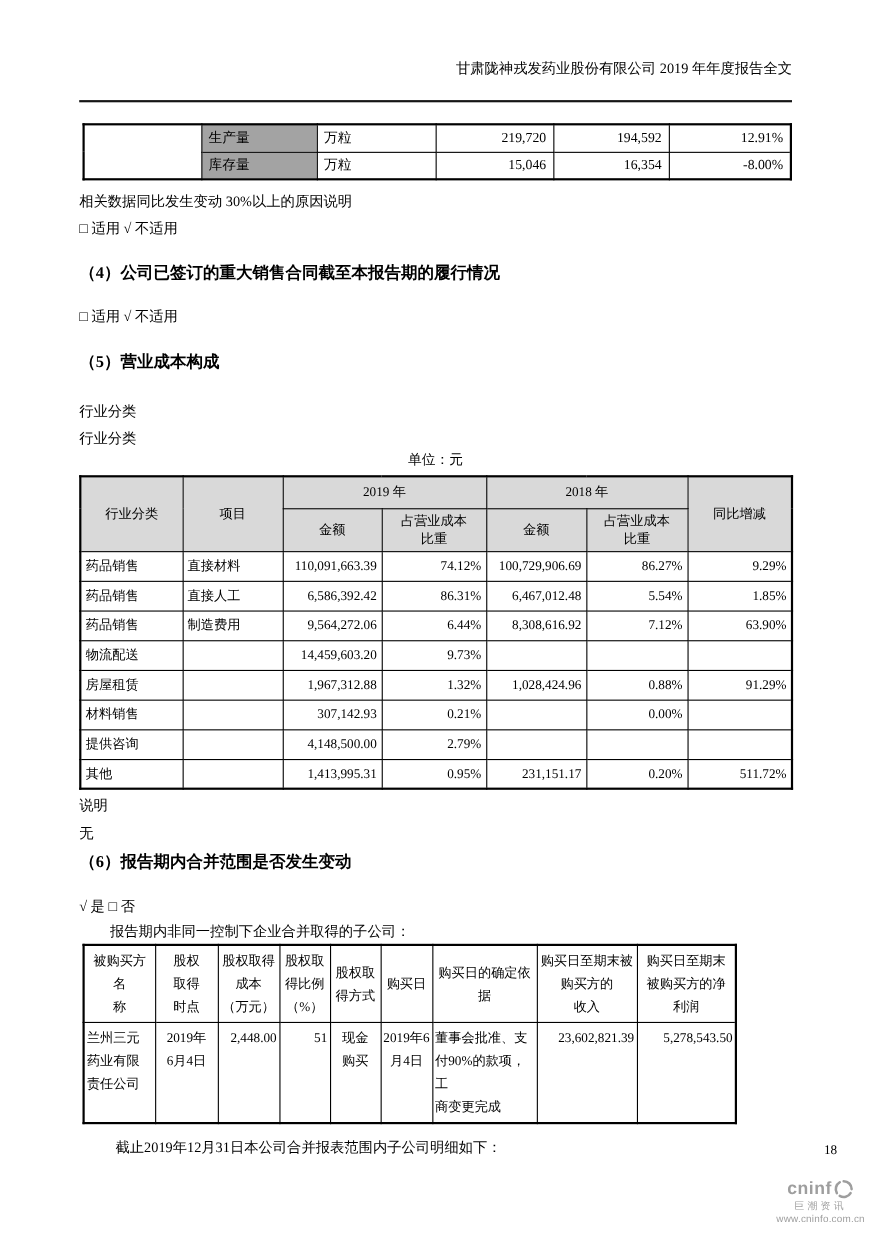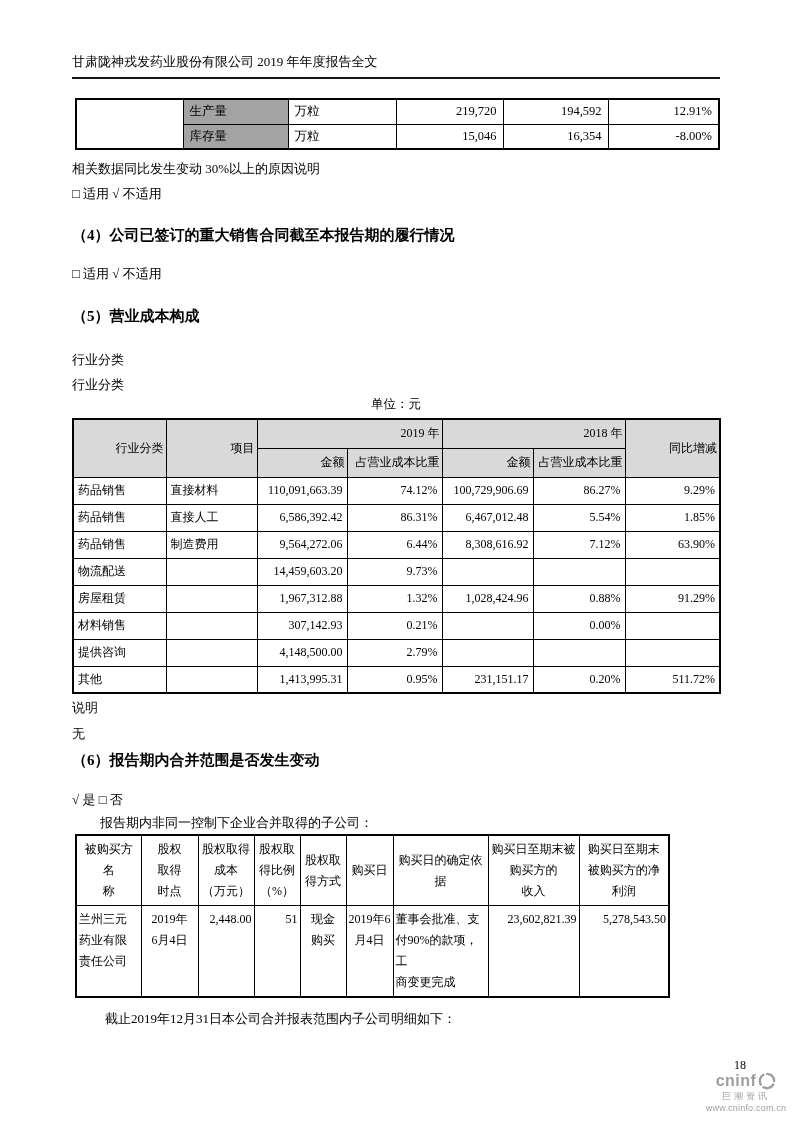--- a/index.html
+++ b/index.html
@@ -10,43 +10,43 @@
     background:#fff;
     box-sizing:border-box;
     padding:0 73px 0 72px;
     font-family:"Liberation Serif","DejaVu Serif",serif;
     color:#000;
     overflow:hidden;
   }
   
   .doc-header{
     padding-top:54px;
-    padding-bottom:7px;
+    padding-bottom:21px;
     border-bottom:2px solid #161616;
-    text-align:left;
+    text-align:right;
     font-size:13px;
     line-height:16px;
   }
   
   .p{font-size:13px;line-height:15px;}
   .h-bold{font-size:15px;font-weight:bold;line-height:18px;}
   
   table{border-collapse:collapse;table-layout:fixed;border:2px solid #000;}
   td,th{border:1px solid #000;overflow:hidden;}
   .al{text-align:left;} .ar{text-align:right;} .ac{text-align:center;}
   .gray{background:#a3a3a3;}
   
   .t1{margin-top:19px;margin-left:3px;width:643px;font-size:12.5px;}
   .t1 tr{height:25px;}
   .t1 td{padding:2px 6px;}
   
   .t2{margin-top:6px;width:647px;font-size:12px;}
   .t2 thead tr{height:29px;}
   .t2 tbody tr{height:27px;}
-  .t2 th{padding:2px 2px;font-weight:normal;text-align:right;background:#d9d9d9;margin-top:35px;}
+  .t2 th{padding:2px 12px;font-weight:normal;text-align:center;background:#d9d9d9;margin-top:35px;}
   .t2 td{padding:2px 4px;}
   
   .t3{margin-top:4px;margin-left:3px;width:593px;font-size:12px;}
   .t3 th{padding:3px 2px;font-weight:normal;text-align:center;vertical-align:middle;white-space:pre-line;line-height:21px;background:#fff;}
   .t3 td{padding:3px 2px;vertical-align:top;white-space:pre-line;line-height:21px;}
   
   .m-reason{margin-top:11px;}
   .m-app1{margin-top:10px;}
   .m-h4{margin-top:25px;}
   .m-app2{margin-top:22px;}
@@ -54,21 +54,21 @@
   .m-ind1{margin-top:27px;}
   .m-ind2{margin-top:10px;}
   .m-unit{margin-top:5px;text-align:center;font-size:12.5px;}
   .m-note{margin-top:6px;}
   .m-none{margin-top:11px;}
   .m-h6{margin-top:10px;}
   .m-yesno{margin-top:23px;}
   .m-intro{margin-top:8px;padding-left:28px;}
   .m-closing{margin-top:13px;padding-left:33px;}
   
-  .page-number{position:absolute;top:1038px;right:47px;font-size:12px;margin-top:20px;}
+  .page-number{position:absolute;top:1038px;right:32px;font-size:12px;}
   
   .footer-logo{
     position:absolute;top:1072px;right:5px;width:84px;
     color:#9e9e9e;text-align:center;
     font-family:"Liberation Sans","DejaVu Sans",sans-serif;
   }
   .logo-row{display:flex;align-items:center;justify-content:center;gap:2px;}
   .logo-text{font-weight:bold;font-size:16px;letter-spacing:.5px;line-height:18px;}
   .logo-cn{font-size:9px;letter-spacing:3px;line-height:11px;margin-top:1px;}
   .logo-url{font-size:9px;line-height:11px;margin-top:1px;letter-spacing:.2px;}

